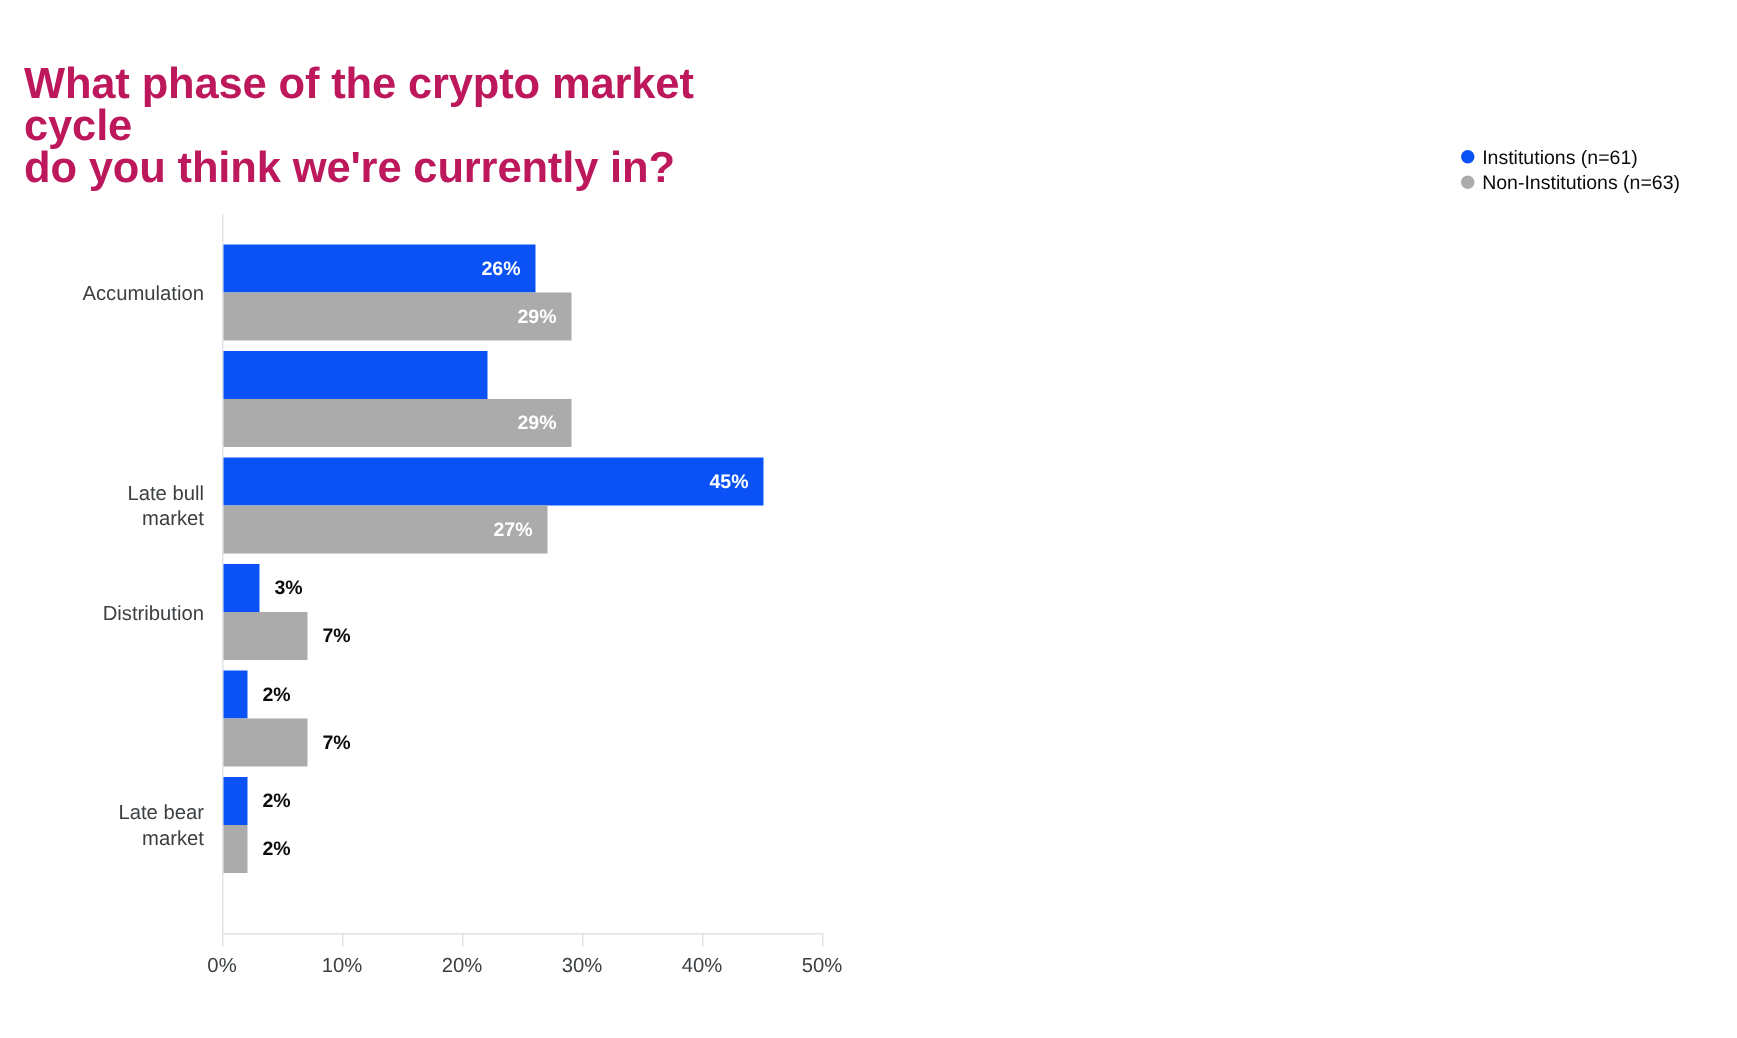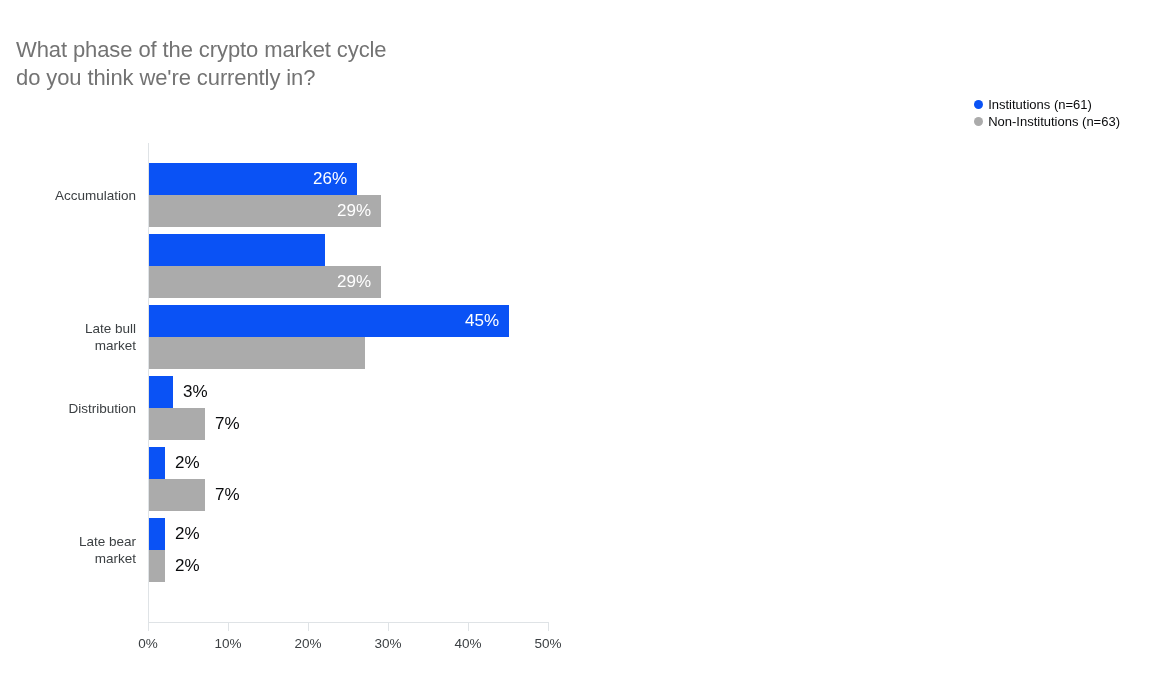--- a/index.html
+++ b/index.html
@@ -23,24 +23,24 @@
     position: absolute;
     top: 0;
     height: 692px;
   }
   #panel-left  { left: 0px;   width: 580px; }
   #panel-right { left: 580px; width: 578px; }
 
   .chart-title {
     position: absolute;
     top: 18px;
-    font-size: 22px;
+    font-size: 29px;
     line-height: 28px;
-    font-weight: 400;
-    color: #737373;
+    font-weight: 700;
+    color: #be185d;
     letter-spacing: -0.1px;
     white-space: pre-line;
   }
   #panel-left .chart-title  { left: 16px; width: 520px; }
   #panel-right .chart-title { left: 38px; width: 520px; }
 
   .legend {
     position: absolute;
     top: 96px;
     text-align: left;
@@ -103,22 +103,22 @@
 
   .bar {
     position: absolute;
     height: 32px;
   }
   .bar.series-a { background: #0a52f5; }
   .bar.series-b { background: #ababab; }
 
   .bar-value {
     position: absolute;
-    font-size: 17px;
-    font-weight: 400;
+    font-size: 13px;
+    font-weight: 700;
     line-height: 32px;
     white-space: nowrap;
   }
   .bar-value.inside {
     color: #ffffff;
     text-align: right;
   }
   .bar-value.outside {
     color: #0a0b0d;
     text-align: left;
@@ -154,20 +154,21 @@
         <div class="bar series-b" style="left: 1px; top: 52px; width: 232px; background: rgb(171, 171, 171);"></div>
         <div class="bar-value inside" style="top: 52px; left: 1px; width: 222px;">29%</div>
         <div class="bar series-a" style="left: 1px; top: 91px; width: 176px; background: rgb(10, 82, 245);"></div>
         <div class="bar series-b" style="left: 1px; top: 123px; width: 232px; background: rgb(171, 171, 171);"></div>
         <div class="bar-value inside" style="top: 123px; left: 1px; width: 222px;">29%</div>
         <div class="cat-label" style="right: auto; left: -132px; width: 120px; margin-left: 0px; top: 177px;">Late bull
 market</div>
         <div class="bar series-a" style="left: 1px; top: 162px; width: 360px; background: rgb(10, 82, 245);"></div>
         <div class="bar-value inside" style="top: 162px; left: 1px; width: 350px;">45%</div>
         <div class="bar series-b" style="left: 1px; top: 194px; width: 216px; background: rgb(171, 171, 171);"></div>
+        <div class="bar-value inside" style="top: 194px; left: 1px; width: 206px;">27%</div>
         <div class="cat-label" style="right: auto; left: -132px; width: 120px; margin-left: 0px; top: 256.5px;">Distribution</div>
         <div class="bar series-a" style="left: 1px; top: 233px; width: 24px; background: rgb(10, 82, 245);"></div>
         <div class="bar-value outside" style="top: 233px; left: 35px;">3%</div>
         <div class="bar series-b" style="left: 1px; top: 265px; width: 56px; background: rgb(171, 171, 171);"></div>
         <div class="bar-value outside" style="top: 265px; left: 67px;">7%</div>
         <div class="bar series-a" style="left: 1px; top: 304px; width: 16px; background: rgb(10, 82, 245);"></div>
         <div class="bar-value outside" style="top: 304px; left: 27px;">2%</div>
         <div class="bar series-b" style="left: 1px; top: 336px; width: 56px; background: rgb(171, 171, 171);"></div>
         <div class="bar-value outside" style="top: 336px; left: 67px;">7%</div>
         <div class="cat-label" style="right: auto; left: -132px; width: 120px; margin-left: 0px; top: 390px;">Late bear

